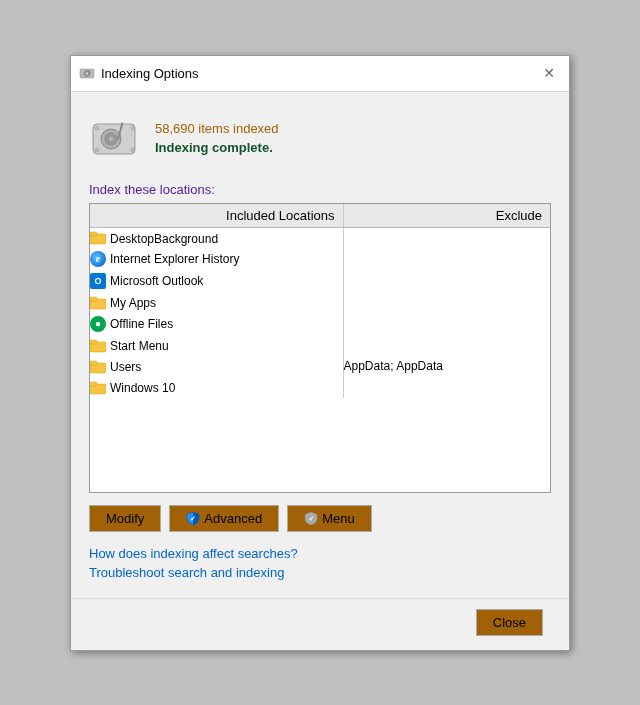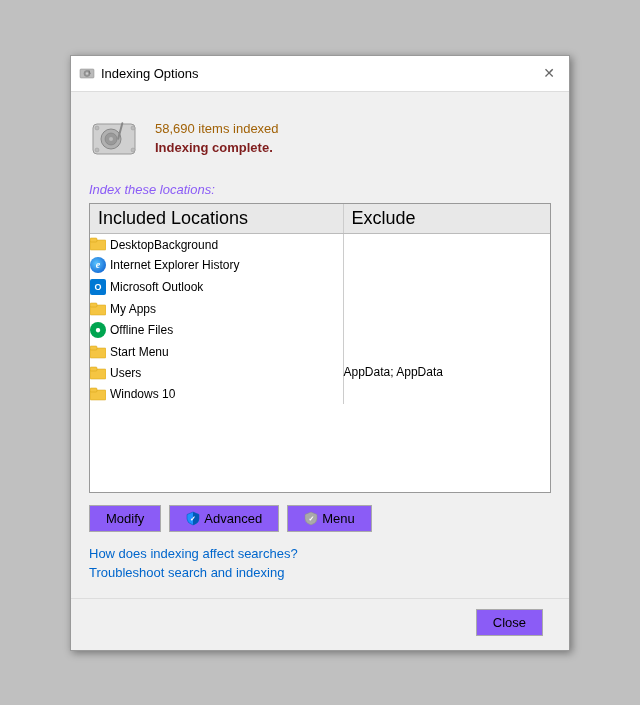--- a/index.html
+++ b/index.html
@@ -73,45 +73,44 @@
       flex-direction: column;
       gap: 4px;
     }
     .items-count {
       font-size: 13px;
       color: #a16207;
     }
     .indexing-status {
       font-size: 13px;
       font-weight: 600;
-      color: #7f1d1d;
+      color: #14532d;
     }
     .locations-label {
       font-size: 13px;
-      color: #8b5cf6;
+      color: #4c1d95;
       margin-bottom: 6px;
-      font-style: italic;
     }
     .table-container {
       border: 1px solid #999;
       background: #fff;
       height: 290px;
       overflow: auto;
     }
     .locations-table {
       width: 100%;
       border-collapse: collapse;
     }
     .locations-table th {
       background: #e8e8e8;
       border-bottom: 1px solid #bbb;
-      text-align: left;
+      text-align: right;
       padding: 4px 8px;
       font-weight: 400;
-      font-size: 18px;
+      font-size: 13px;
       color: #000;
     }
     .locations-table td {
       padding: 3px 0;
       font-size: 12px;
       vertical-align: middle;
     }
     .col-included { width: 55%; border-right: 1px solid #ccc; }
     .col-exclude { width: 45%; }
     .row-item td { background: #fff; }
@@ -119,21 +118,21 @@
     .buttons-row {
       display: flex;
       gap: 8px;
       margin-top: 12px;
       align-items: center;
     }
     .btn {
       padding: 5px 16px;
       font-size: 13px;
       border: 1px solid #aaa;
-      background: #8b5cf6;
+      background: #a16207;
       cursor: pointer;
       display: flex;
       align-items: center;
       gap: 4px;
     }
     .btn:disabled { color: #aaa; cursor: default; background: #f0f0f0; }
     .links-row {
       margin-top: 14px;
       display: flex;
       flex-direction: column;

